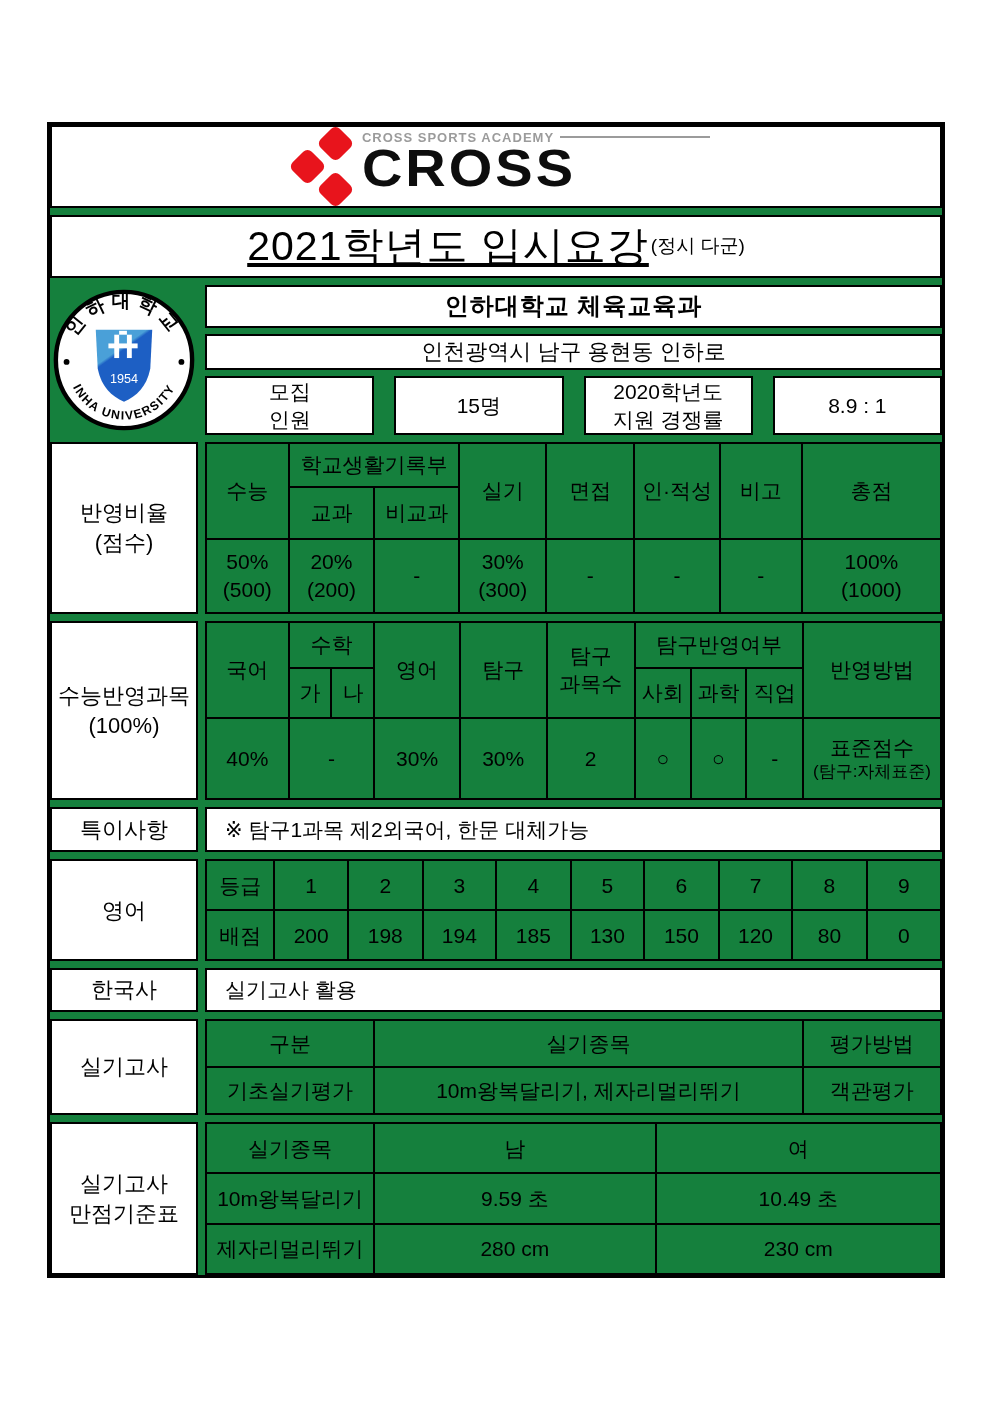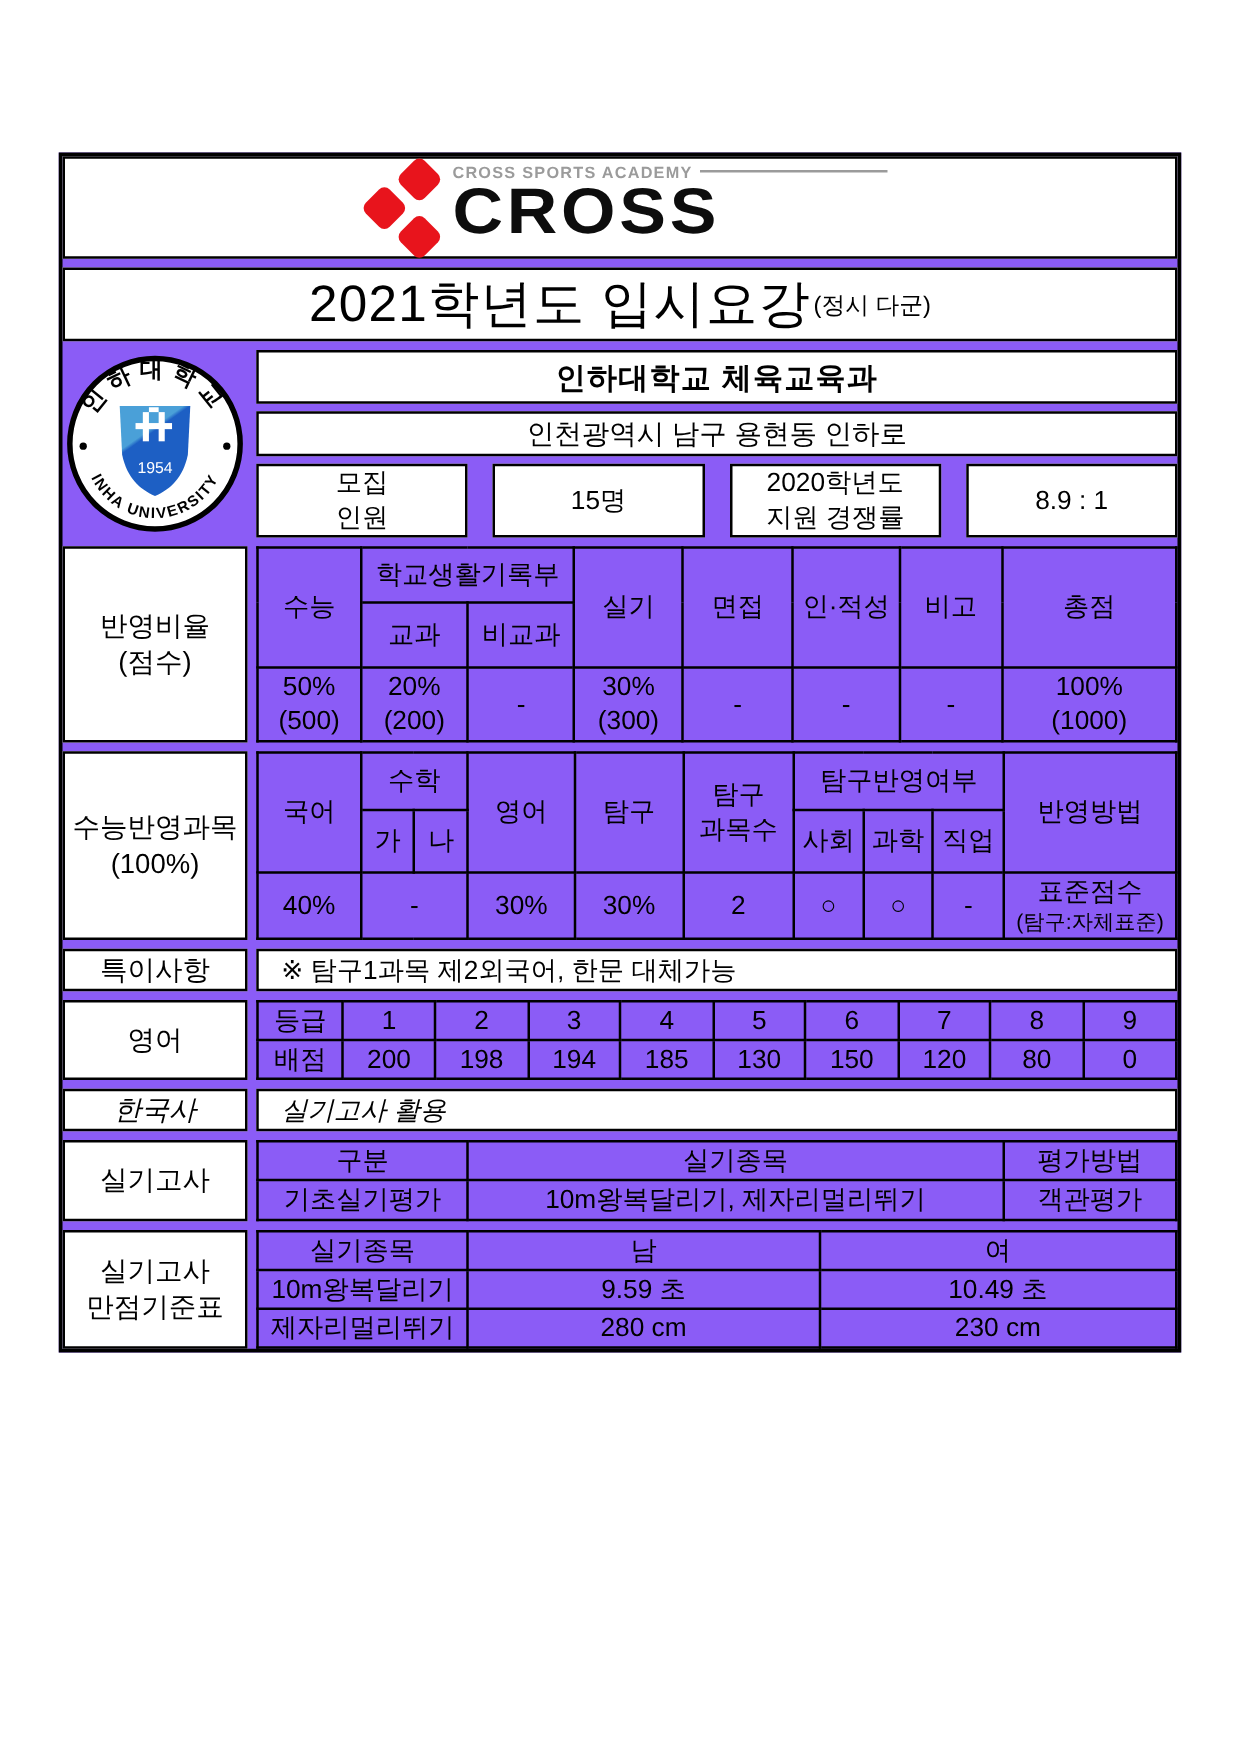--- a/index.html
+++ b/index.html
@@ -3,24 +3,24 @@
 <meta charset="utf-8">
 <style>
   * { margin:0; padding:0; box-sizing:border-box; }
   html,body { background:#ffffff; }
   body {
     width:992px; height:1403px; position:relative;
     font-family:"Liberation Sans","DejaVu Sans",sans-serif;
     color:#000;
   }
   .doc {
-    position:absolute; left:47px; top:122px; width:898px; height:960px;
+    position:absolute; left:47px; top:122px; width:898px; height:1156px;
     border:3px solid #000;
     display:flex; flex-direction:column; gap:7px;
-    background:#8b5cf6;
+    background:#15803d;
   }
   .sec-row { display:flex; gap:7px; }
   .box { border:2px solid #000; background:#fff; }
   .label-box {
     width:148px; flex:0 0 148px;
     display:flex; align-items:center; justify-content:center;
     text-align:center; font-size:22px; line-height:1.35;
   }
   .pre { white-space:pre-line; }
 
@@ -39,21 +39,21 @@
   .academy-line { display:flex; align-items:center; height:16px; margin-top:2px; }
   .academy-label { font-size:13px; font-weight:bold; letter-spacing:1px; white-space:nowrap; }
   .academy-rule { height:2px; width:150px; margin-left:6px; }
   .brand-wordmark {
     font-size:56px; font-weight:900; letter-spacing:3px; line-height:1;
     margin-top:-2px; color:#0d0d0d; transform:scaleY(0.92); transform-origin:top left;
   }
 
   
   .title-row { height:63px; display:flex; align-items:center; justify-content:center; }
-  .title-main { font-size:41px; letter-spacing:1px; }
+  .title-main { font-size:41px; letter-spacing:1px;text-decoration:underline; }
   .title-sub { font-size:19px; margin-left:2px; }
 
   
   .sec2 { height:150px; }
   .seal-box { display:flex; align-items:center; justify-content:center; border:none; }
   .sec2-content { flex:1; display:flex; flex-direction:column; gap:6px; }
   .dept-box { height:44px; display:flex; align-items:center; justify-content:center;
               font-size:24px; font-weight:bold; letter-spacing:1px; }
   .addr-box { height:37px; display:flex; align-items:center; justify-content:center; font-size:22px; }
   .info-cells { flex:1; display:flex; gap:20px; }
@@ -61,21 +61,21 @@
                text-align:center; font-size:21px; line-height:1.3; }
 
   
   table.grid { flex:1; border-collapse:collapse; table-layout:fixed; height:100%; }
   table.grid td { border:2px solid #000; text-align:center; vertical-align:middle;
                   font-size:21px; line-height:1.3; padding:1px; overflow:hidden; }
   .sec-ratio { height:172px; }
   .sec-subjects { height:180px; }
   .sec-special { height:45px; }
   .sec-english { height:102px; }
-  .sec-history { height:44px;font-style:italic; }
+  .sec-history { height:44px; }
   .sec-practical { height:96px; }
   .sec-score { height:153px; }
   .note-box { flex:1; display:flex; align-items:center; font-size:21px; padding-left:18px; }
   .method-cell { font-size:20px; }
   .method-cell .sub { font-size:17px; }
 </style>
 </head>
 <body>
 
 <div class="doc">

